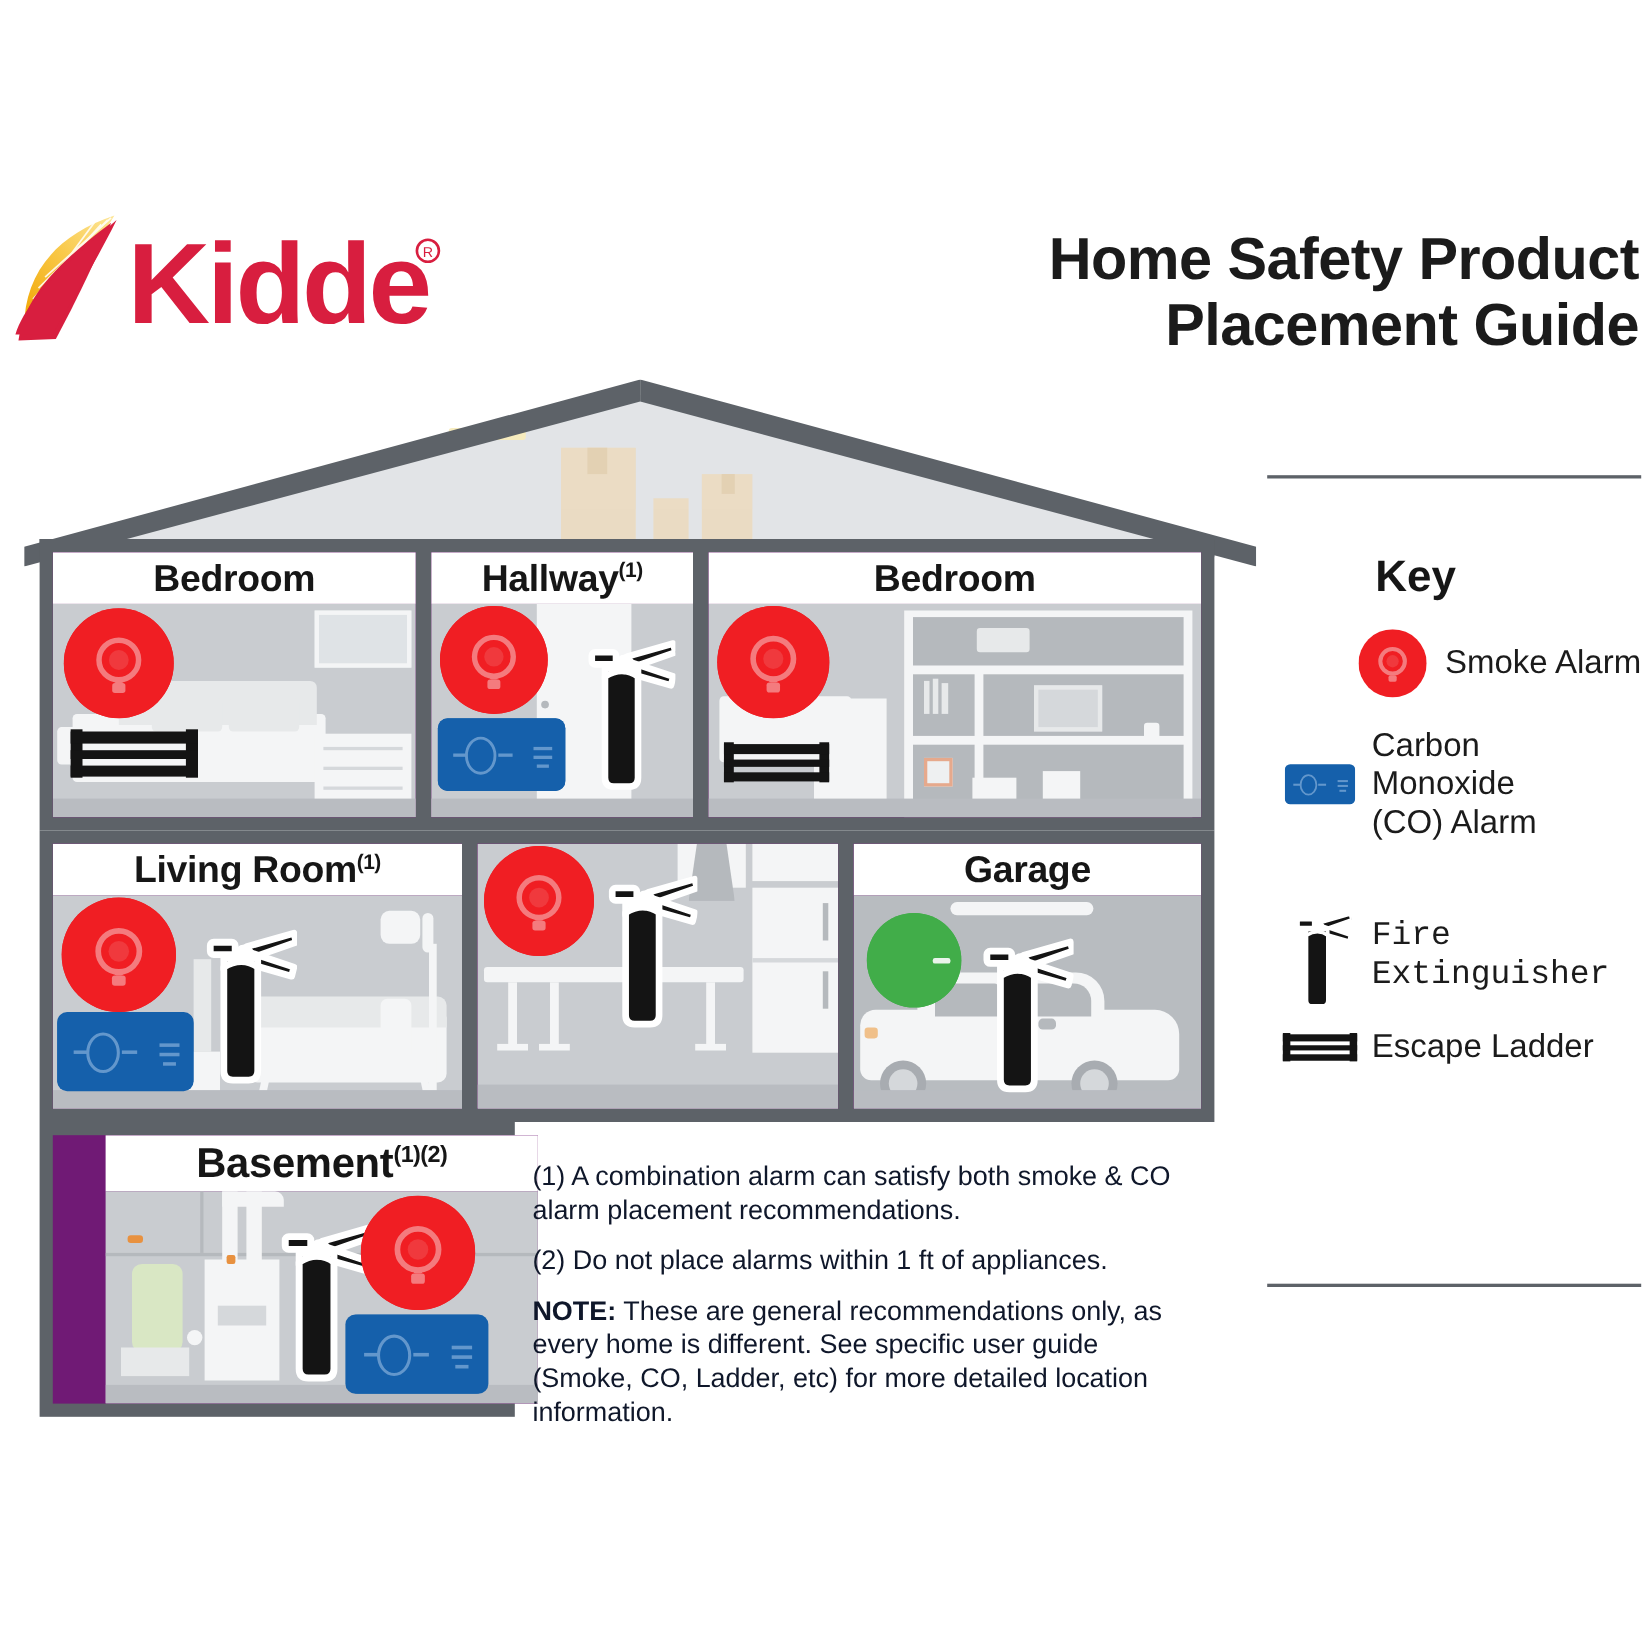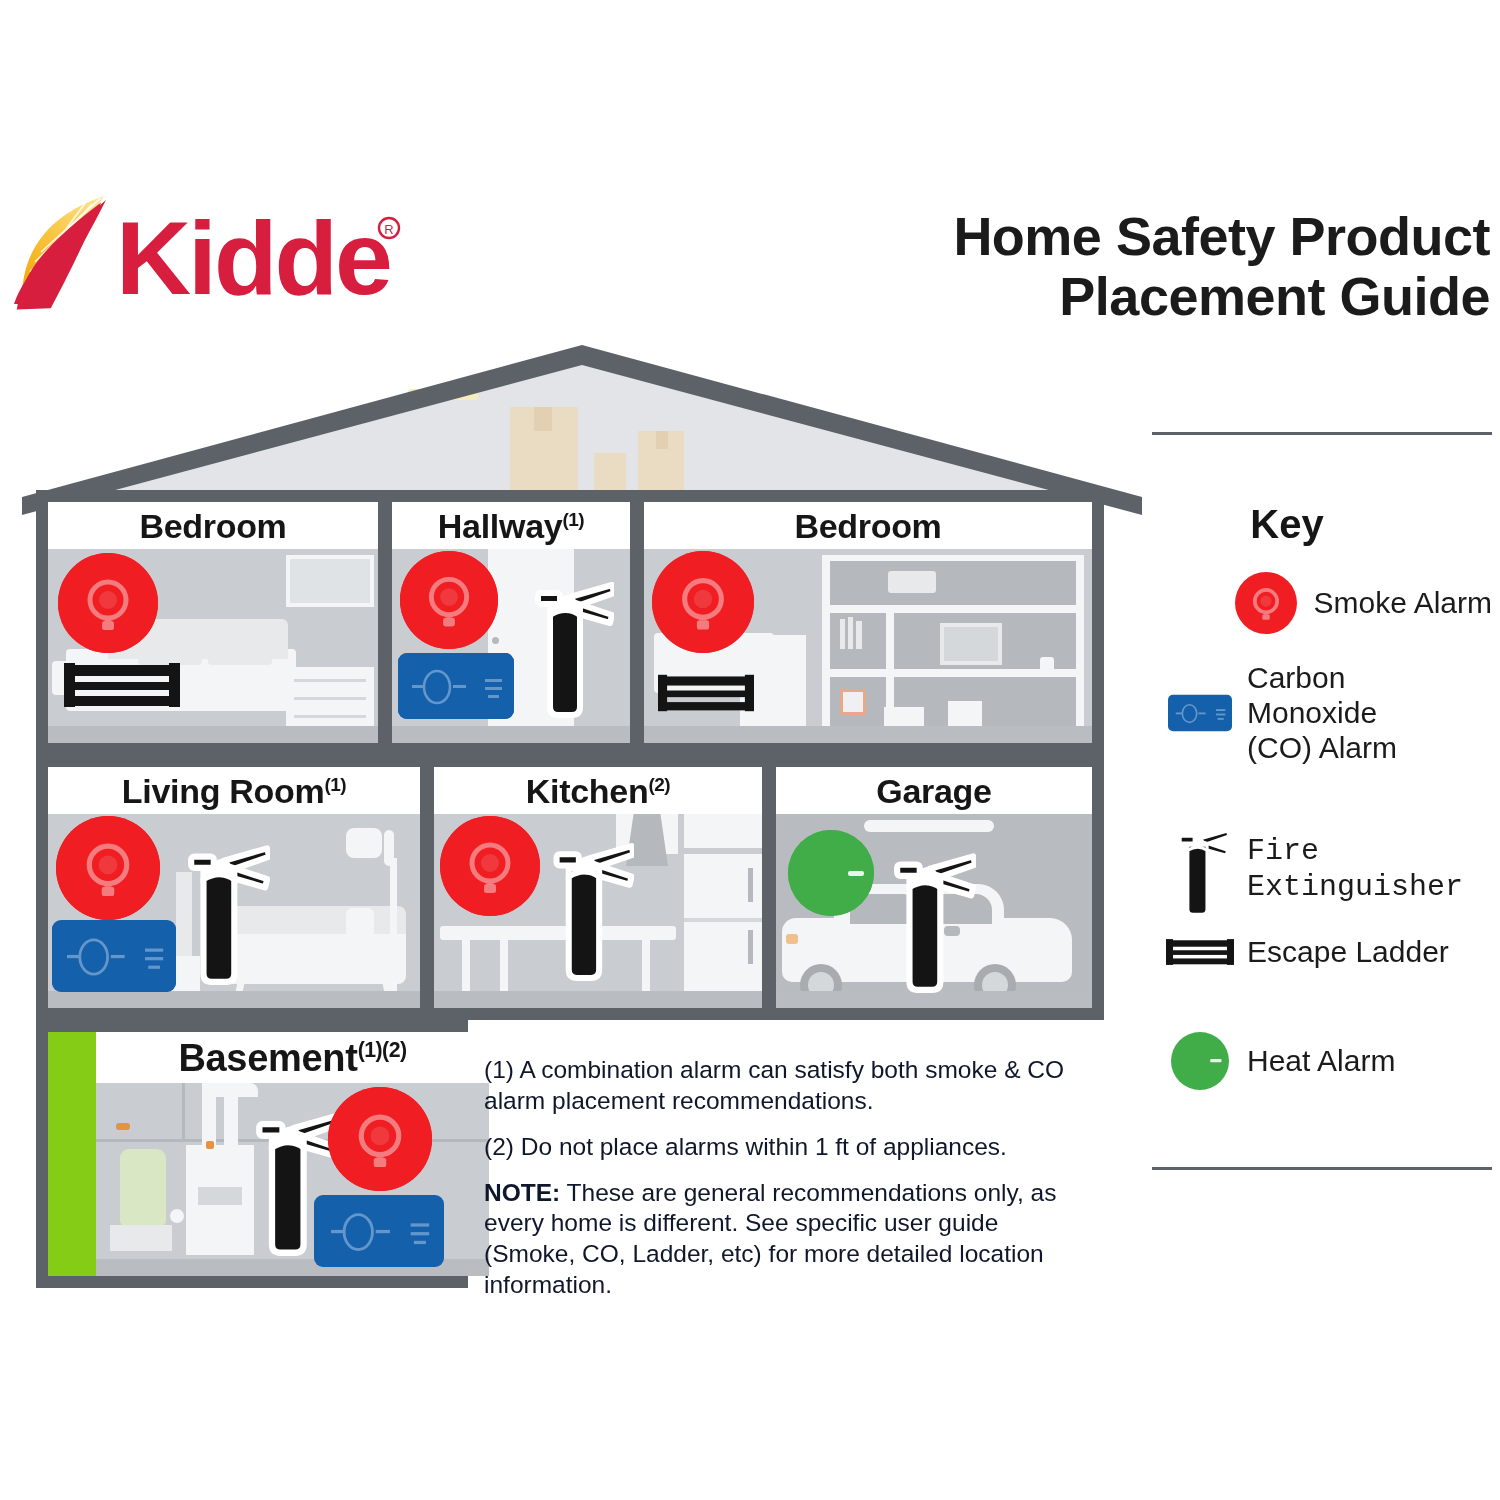--- a/index.html
+++ b/index.html
@@ -55,21 +55,21 @@
     position: absolute;
     background: #5d6268;
     box-sizing: border-box;
   }
   #floor-1 { left: 14px; top: 145px; width: 1068px; height: 265px; }
   #floor-2 { left: 14px; top: 410px; width: 1068px; height: 265px; }
   #floor-3 { left: 14px; top: 675px; width: 432px; height: 268px; }
 
   .room {
     position: absolute;
-    background: #84cc16;
+    background: #701a75;
     box-sizing: border-box;
     overflow: hidden;
     display: flex;
     flex-direction: column;
   }
   .room-label {
     background: #ffffff;
     text-align: center;
     font-size: 34px;
     font-weight: bold;
@@ -435,23 +435,20 @@
               <path d="M26,36 h30 v10 h-30 z"></path>
               <path d="M26,44 q16,-10 30,0 v92 q0,8 -8,8 h-14 q-8,0 -8,-8 z"></path>
             </g>
             <circle cx="44" cy="33" r="9" fill="#ffffff"></circle>
           </svg>
         </div>
       </div>
     </div>
 
     <div class="room" id="room-kitchen" style="left:398px; top:12px; width:328px; height:241px;">
-      <div class="room-label">
-        <span>Kitchen</span><sup>(2)</sup>
-      </div>
       <div class="room-body">
         <div class="f white" style="left:182px; top:0px; width:62px; height:40px;"></div>
         <div class="f gray" style="left:192px; top:0px; width:42px; height:52px; clip-path:polygon(18% 0,82% 0,100% 100%,0 100%);"></div>
         <div class="f white" style="left:250px; top:0px; width:78px; height:34px;"></div>
         <div class="f white" style="left:250px; top:40px; width:78px; height:150px;"></div>
         <div class="f lgray" style="left:250px; top:104px; width:78px; height:4px;"></div>
         <div class="f gray" style="left:314px; top:54px; width:5px; height:34px;"></div>
         <div class="f gray" style="left:314px; top:116px; width:5px; height:34px;"></div>
         <div class="f white" style="left:6px; top:112px; width:236px; height:14px; border-radius:3px;"></div>
         <div class="f white" style="left:28px; top:126px; width:8px; height:60px;"></div>
@@ -658,24 +655,13 @@
         <rect x="0" y="4" width="116" height="11" fill="#141414"></rect>
         <rect x="0" y="21" width="116" height="8" fill="#141414"></rect>
         <rect x="0" y="35" width="116" height="10" fill="#141414"></rect>
       </svg>
     </div>
     <div class="key-text">
       <span>Escape Ladder</span>
     </div>
   </div>
 
-  <div class="key-row" id="key-row-heat">
-    <div class="key-icon">
-      <svg width="58" height="58" viewBox="0 0 86 86">
-        <circle cx="43" cy="43" r="43" fill="#41ad49"></circle>
-        <rect x="58" y="40" width="17" height="5" rx="2" fill="#e9f4ea"></rect>
-      </svg>
-    </div>
-    <div class="key-text">
-      <span>Heat Alarm</span>
-    </div>
-  </div>
 </div>
 
 </body></html>

